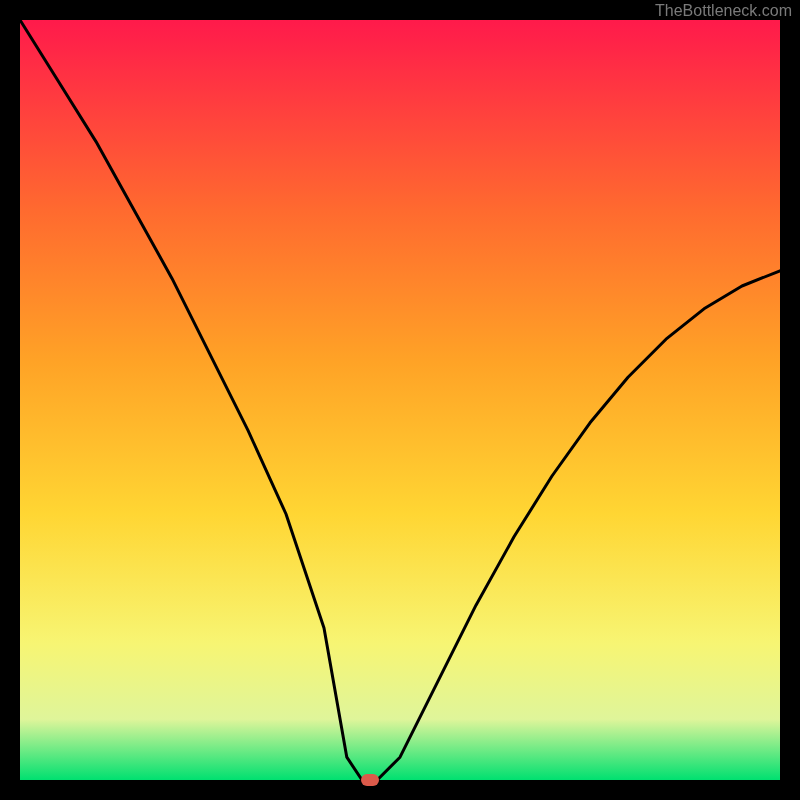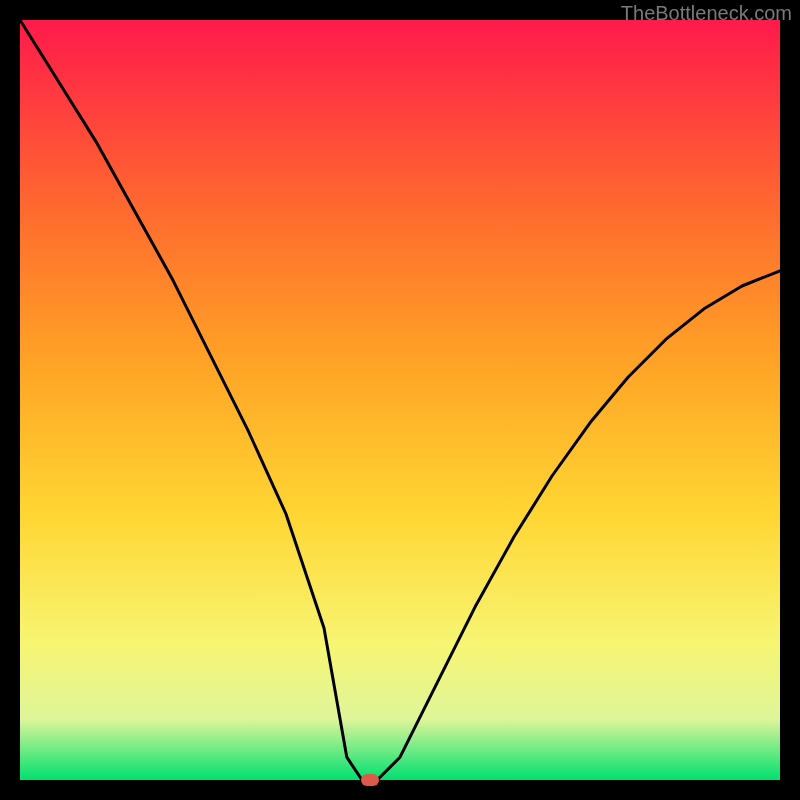--- a/index.html
+++ b/index.html
@@ -14,21 +14,21 @@
     position: relative;
     width: 800px;
     height: 800px;
     background: #000;
   }
   .watermark {
     position: absolute;
     top: 2px;
     right: 8px;
     color: #7a7a7a;
-    font-size: 20px;
+    font-size: 16px;
     z-index: 20;
     font-weight: 500;
   }
   .plot {
     position: absolute;
     left: 20px;
     top: 20px;
     width: 760px;
     height: 760px;
   }

